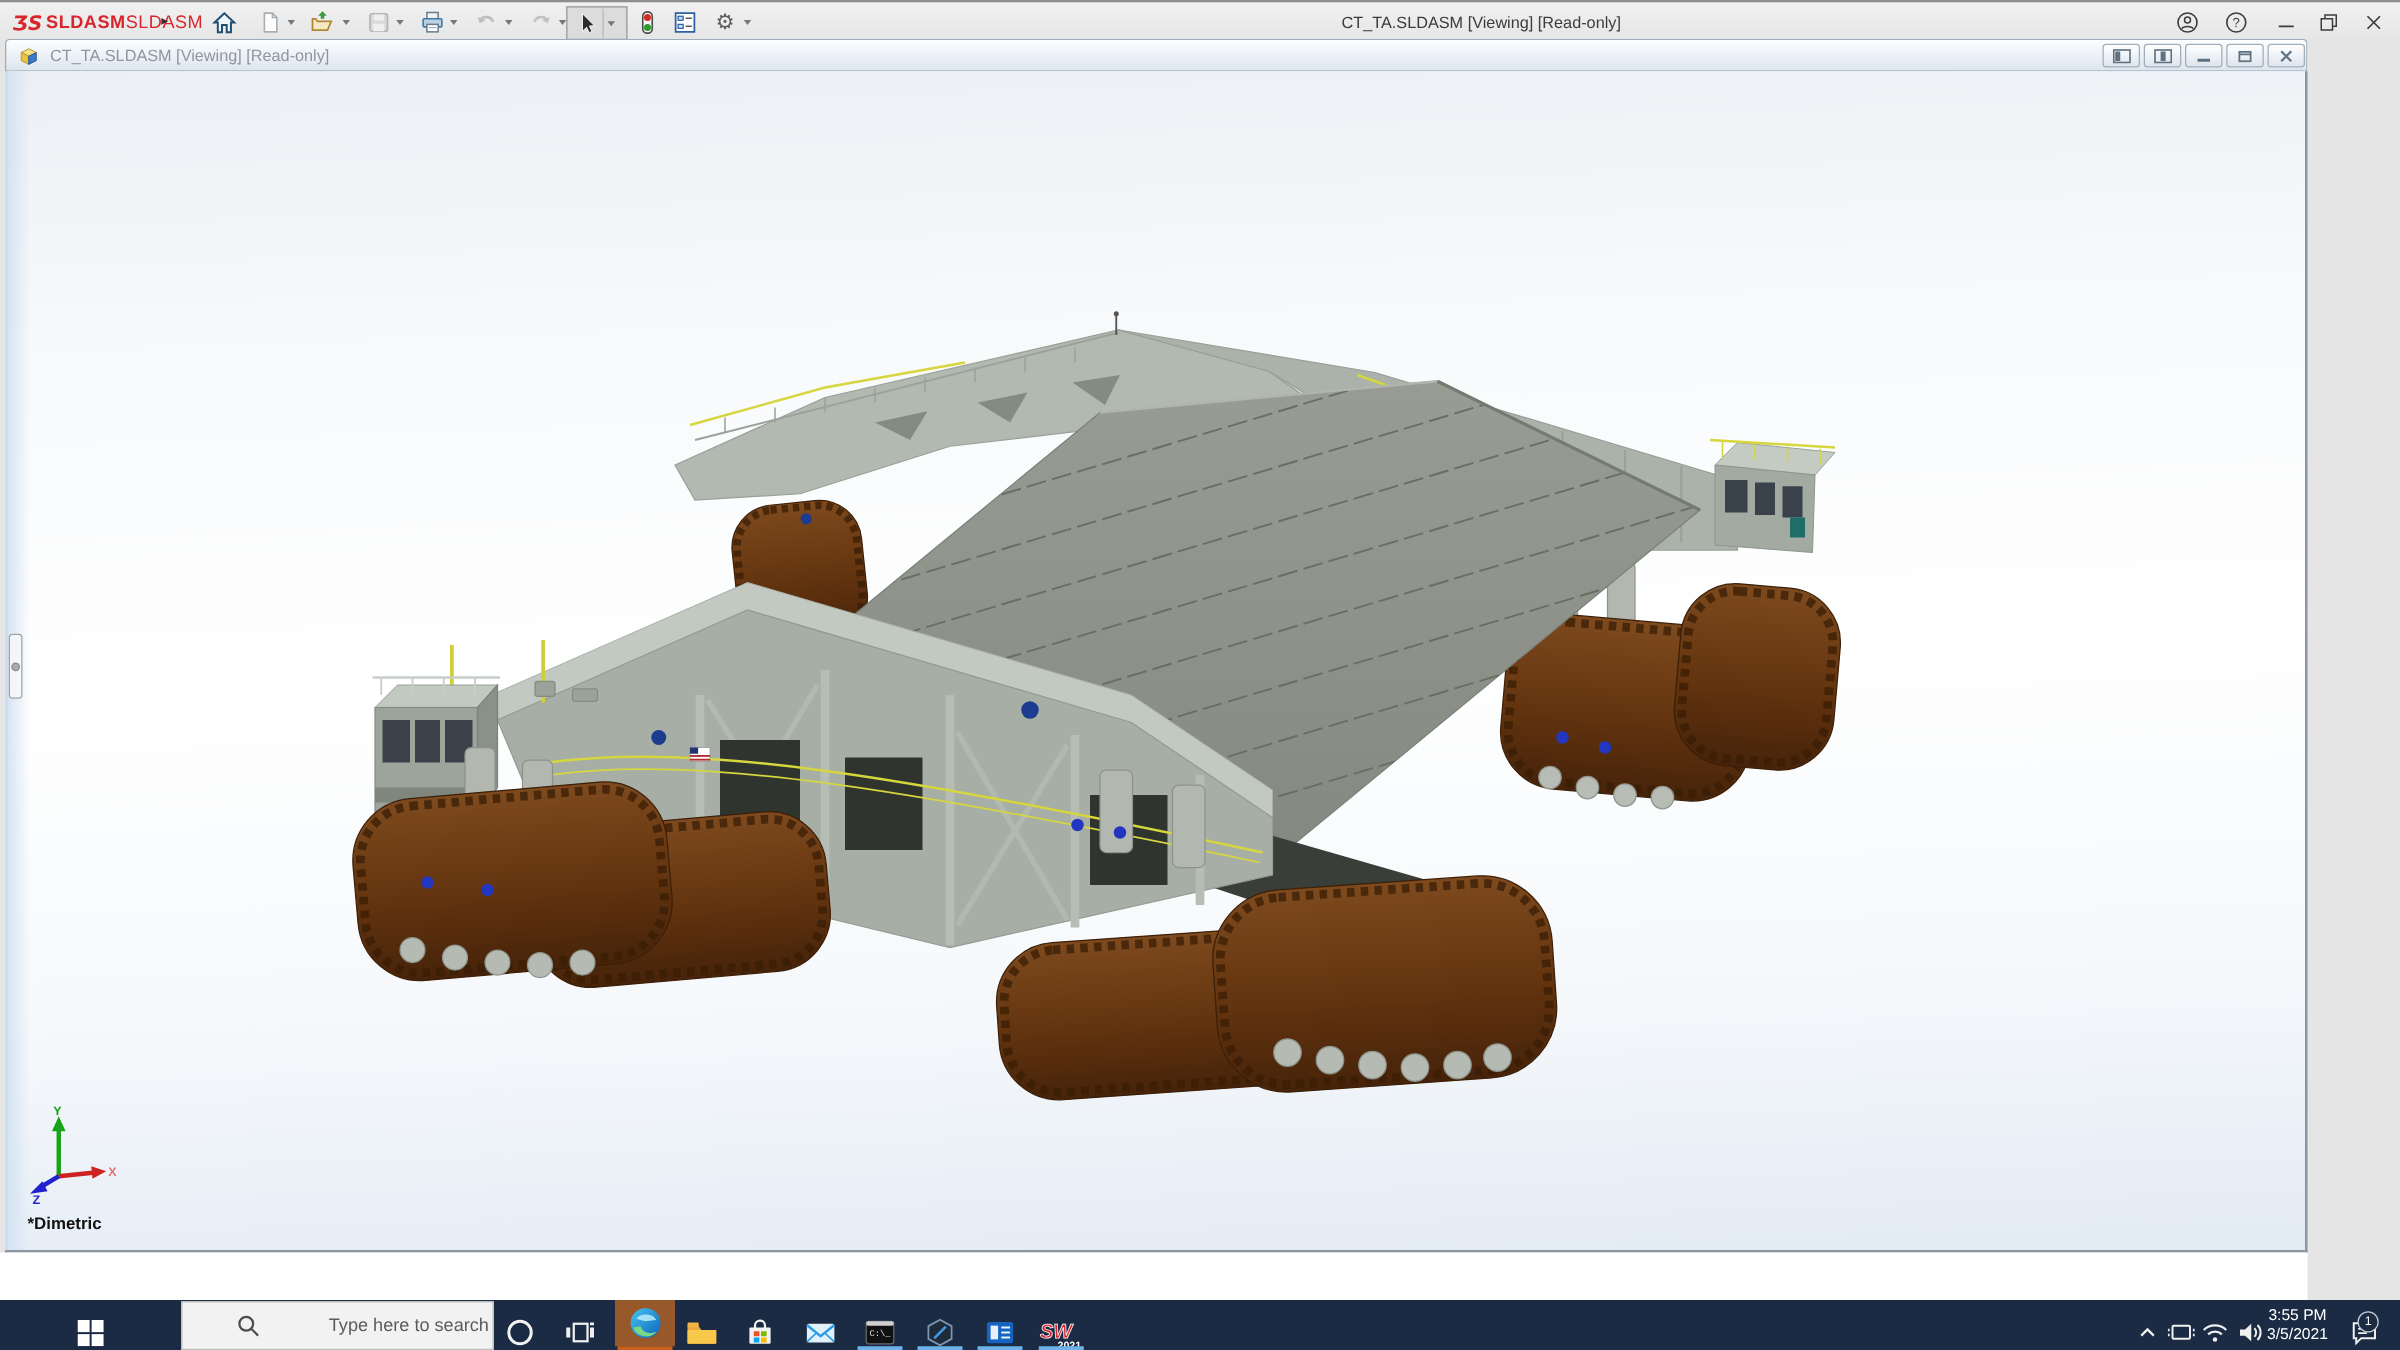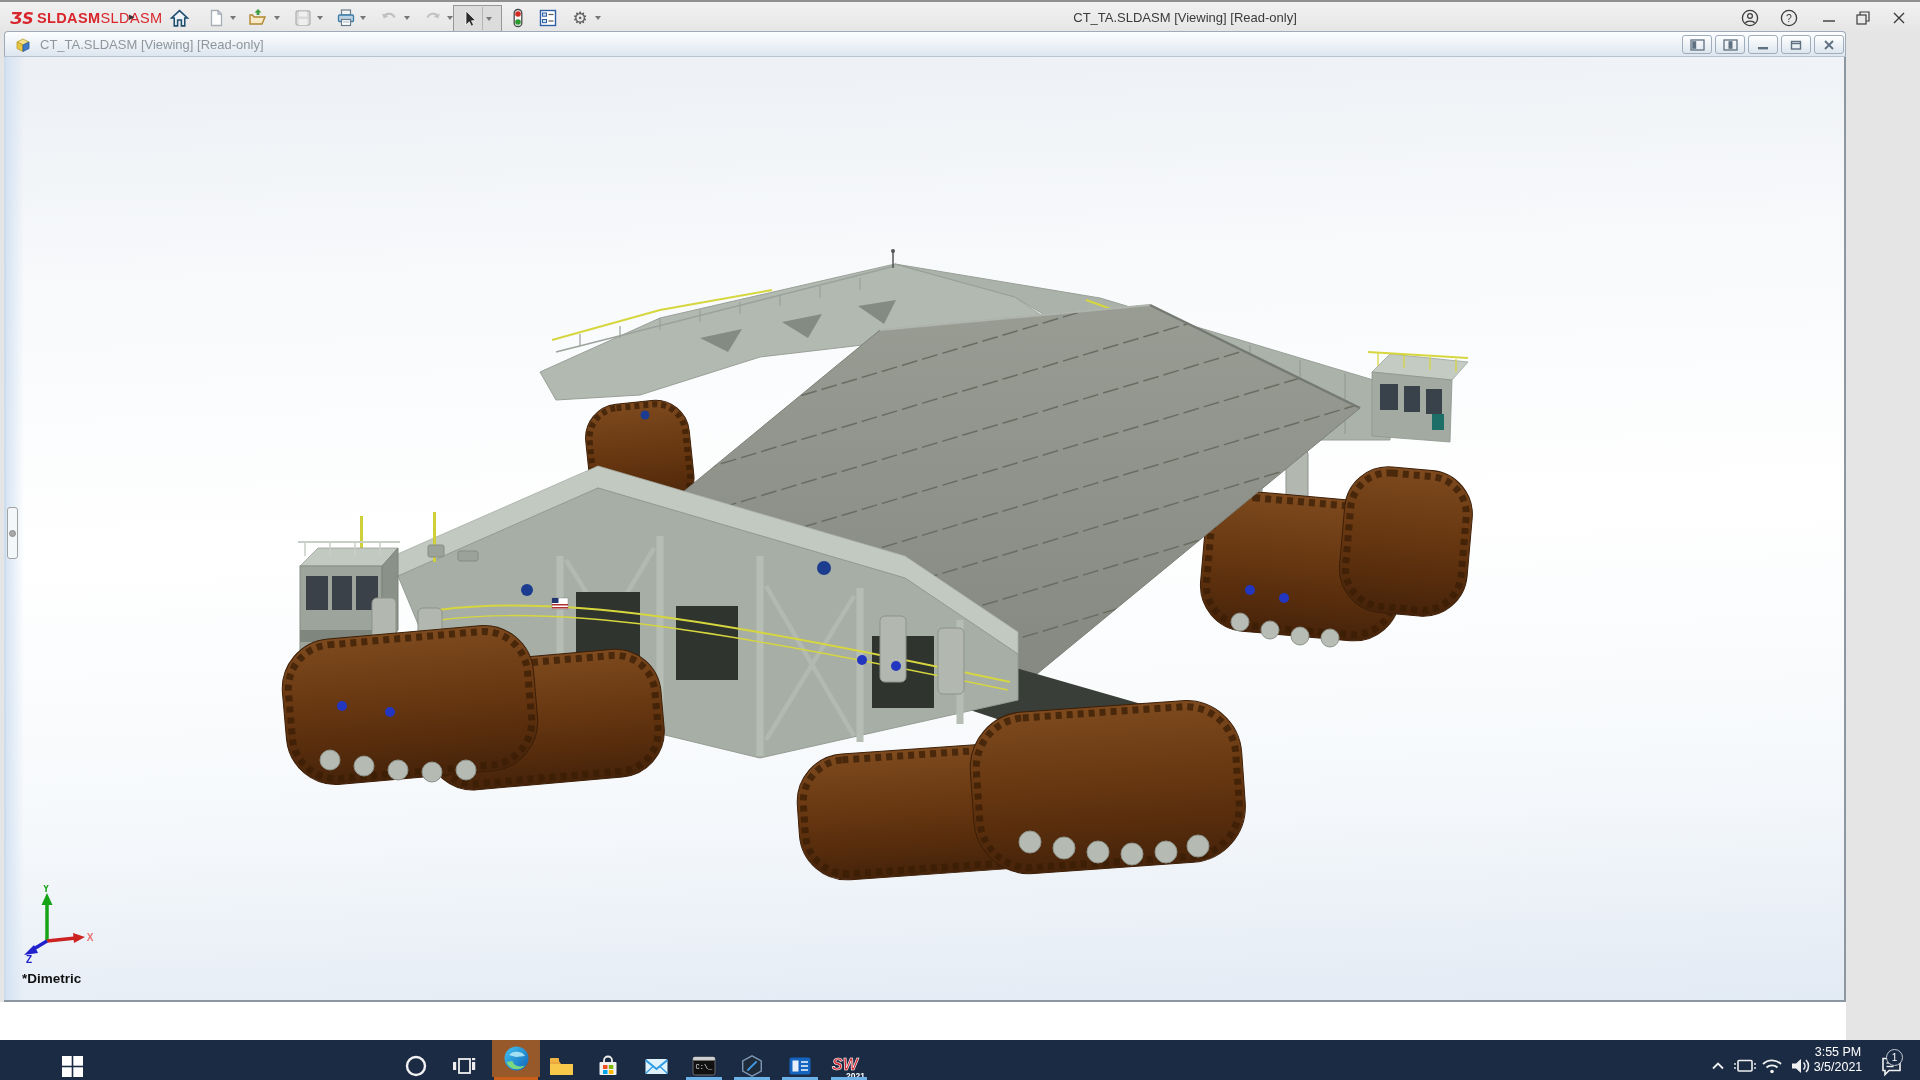--- a/index.html
+++ b/index.html
@@ -414,20 +414,27 @@
 
   <div class="abs tb-slot" style="left:48px;width:48px;">
     <svg width="21" height="21" viewBox="0 0 21 21">
       <rect x="0" y="0" width="9.7" height="9.7" fill="#ffffff"></rect>
       <rect x="11.3" y="0" width="9.7" height="9.7" fill="#ffffff"></rect>
       <rect x="0" y="11.3" width="9.7" height="9.7" fill="#ffffff"></rect>
       <rect x="11.3" y="11.3" width="9.7" height="9.7" fill="#ffffff"></rect>
     </svg>
   </div>
 
+  <div class="abs searchbox">
+    <svg style="position:absolute;left:42px;" width="22" height="22" viewBox="0 0 22 22">
+      <circle cx="9" cy="9" r="5.5" fill="none" stroke="#4d4d4d" stroke-width="1.8"></circle>
+      <line x1="13.2" y1="13.2" x2="18.5" y2="18.5" stroke="#4d4d4d" stroke-width="1.8"></line>
+    </svg>
+    <span class="searchtext">Type here to search</span>
+  </div>
 
   <div class="abs tb-slot" style="left:396px;width:40px;">
     <svg width="24" height="24" viewBox="0 0 24 24">
       <circle cx="12" cy="12" r="9" fill="none" stroke="#f2f2f2" stroke-width="2.4"></circle>
     </svg>
   </div>
 
   <div class="abs tb-slot" style="left:444px;width:40px;">
     <svg width="26" height="24" viewBox="0 0 26 24">
       <rect x="8" y="5" width="11" height="14" fill="none" stroke="#efefef" stroke-width="1.8"></rect>

